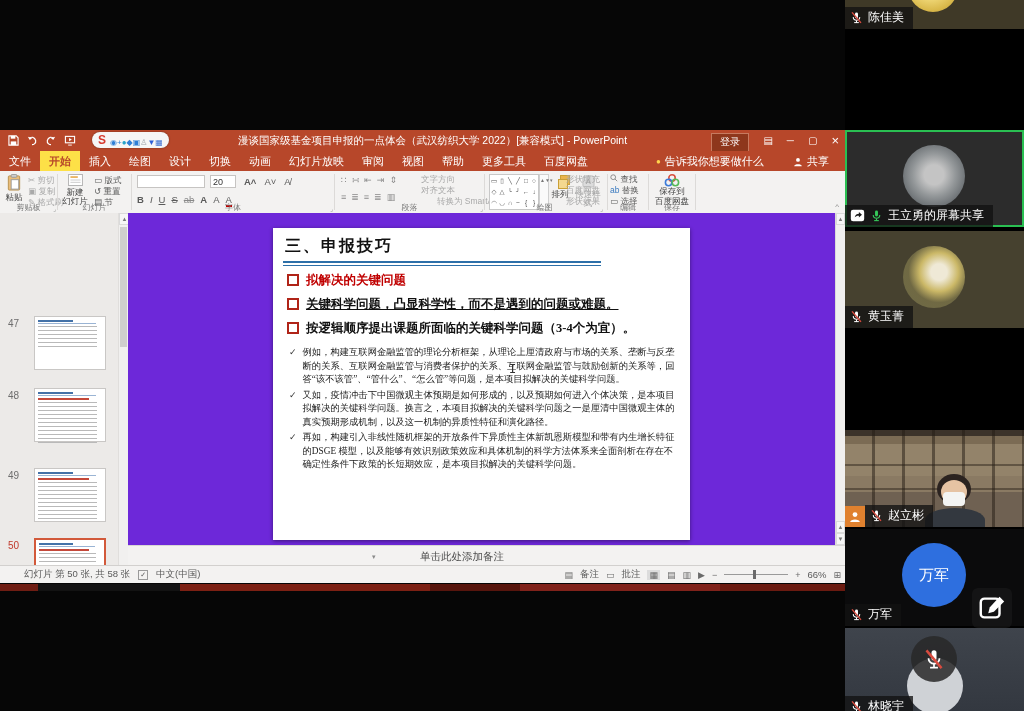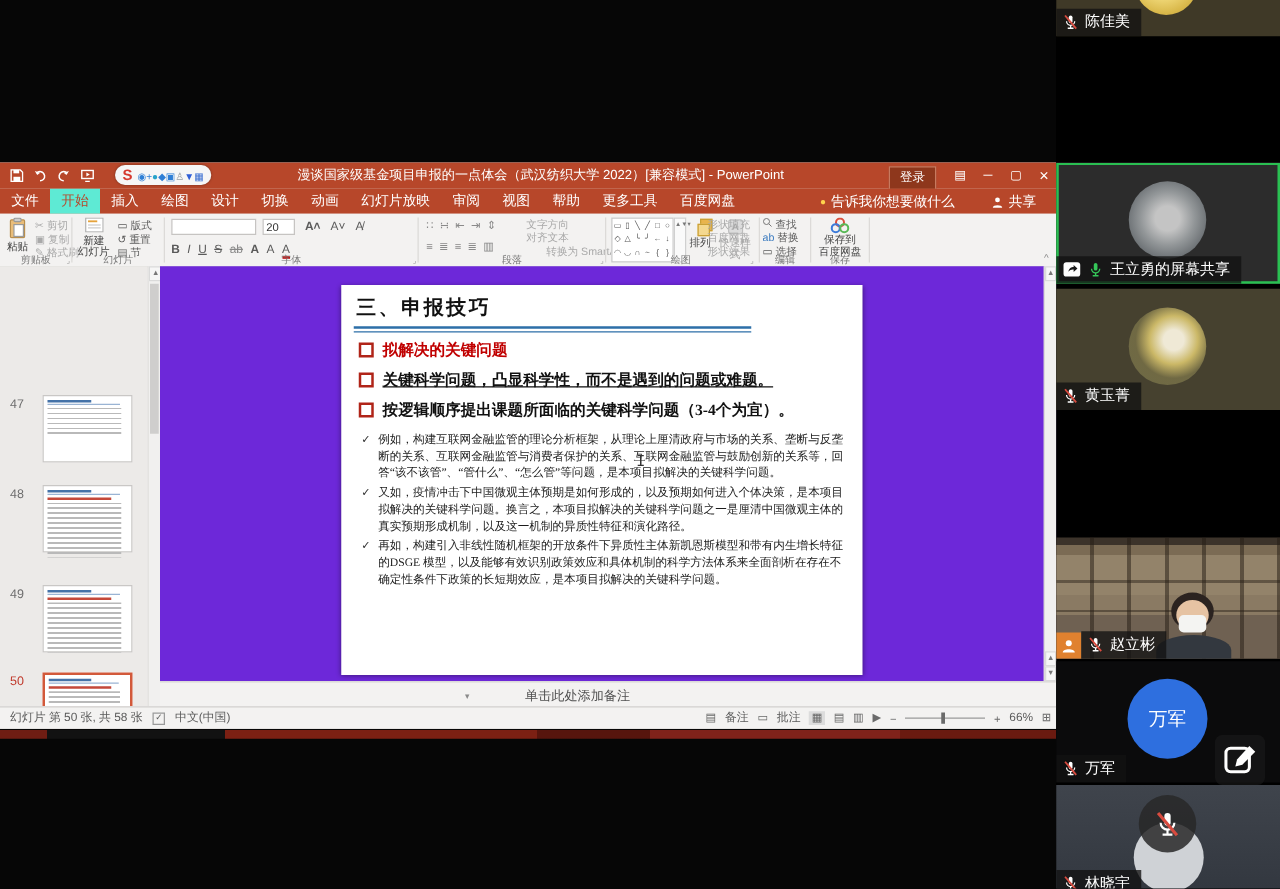--- a/index.html
+++ b/index.html
@@ -17,21 +17,21 @@
   .pill .logo{color:#d63a2f;font-weight:bold;font-size:12px;line-height:1;}
   .pill .pic{font-size:8px;line-height:1;}
   .wtitle{position:absolute;left:200px;right:180px;top:0;height:21px;line-height:21px;text-align:center;
           color:#fff;font-size:10.5px;white-space:nowrap;overflow:hidden;text-overflow:ellipsis;}
   .login{position:absolute;right:96px;top:3px;background:#8e371c;color:#fff;font-size:10px;
          padding:1px 8px 2px;border:1px solid #c77a5f;}
   .wc{position:absolute;right:6px;top:0;height:21px;display:flex;align-items:center;gap:14px;color:#fff;font-size:10px;}
   
   .tabsrow{position:absolute;left:0;top:21px;width:845px;height:20px;background:#b7472a;display:flex;align-items:flex-end;}
   .tab{color:#fff;font-size:11px;padding:3px 9px;line-height:14px;}
-  .tab.active{background:#5eead4;color:#b7472a;}
+  .tab.active{background:#fde047;color:#b7472a;font-weight:bold;}
   .tellme{color:#fff;font-size:11px;padding:3px 8px;display:flex;gap:4px;align-items:center;}
   .tellme .bulb{color:#ffd34d;font-size:8px;}
   .sharebtn{margin-left:auto;color:#fff;font-size:11px;padding:3px 10px;display:flex;gap:4px;align-items:center;}
   
   .ribbon{position:absolute;left:0;top:41px;width:845px;height:42px;background:#f3f2f1;border-bottom:1px solid #d2d0ce;}
   .grp{position:absolute;top:0;height:42px;}
   .grp .glabel{position:absolute;bottom:0;left:0;right:0;text-align:center;font-size:8px;color:#7a7a7a;}
   .vsep{position:absolute;top:3px;bottom:3px;width:1px;background:#dcdad8;}
   .launch{position:absolute;right:1px;bottom:1px;font-size:6px;color:#9a9a9a;}
   .bigbtn{position:absolute;text-align:center;font-size:8.5px;color:#444;line-height:9px;}
@@ -83,21 +83,21 @@
   .s-b.underline span.txt{text-decoration:underline;}
   .s-points{position:absolute;left:16px;top:118px;width:386px;}
   .s-p{display:flex;gap:6px;font-size:9.3px;color:#1c1c1c;line-height:13.5px;margin-bottom:2px;}
   .s-p .ck{flex:0 0 auto;color:#333;font-family:"DejaVu Sans",sans-serif;font-size:9px;}
   
   .notes{position:absolute;left:128px;top:415px;width:717px;height:20px;background:#f3f2f1;border-top:1px solid #d8d6d4;}
   .notes .ph{position:absolute;left:292px;top:4px;font-size:10.5px;color:#4f4f4f;}
   .notes .split{position:absolute;left:244px;top:7px;font-size:7px;color:#8a8a8a;}
   .status{position:absolute;left:0;top:435px;width:845px;height:18px;background:#f3f2f1;border-top:1px solid #d2d0ce;
           display:flex;align-items:center;font-size:9.5px;color:#5a5a5a;box-sizing:border-box;}
-  .status .lft{display:flex;gap:8px;margin-left:8px;align-items:center;}
+  .status .lft{display:flex;gap:8px;margin-left:24px;align-items:center;}
   .status .spell{border:1px solid #9a9a9a;font-size:7px;line-height:8px;padding:0 1px;color:#5a5a5a;}
   .status .rgt{margin-left:auto;display:flex;gap:7px;align-items:center;margin-right:4px;}
   .status .vicon{font-size:9px;color:#6a6a6a;}
   .ztrack{position:relative;width:64px;height:1px;background:#9a9a9a;}
   .ztrack .zthumb{position:absolute;left:45%;top:-4px;width:3px;height:9px;background:#6a6a6a;}
   .redstrip{position:absolute;left:0;top:584px;width:845px;height:7px;
             background:linear-gradient(90deg,#6f1d13 0 38px,#121212 38px 180px,#7c2013 180px 430px,#57150d 430px 520px,#80221a 520px 720px,#6a1a10 720px 100%);}
   
   .ibeam{position:absolute;left:509px;top:362px;color:#333;font-size:12px;font-family:"DejaVu Sans Mono",monospace;}
   

